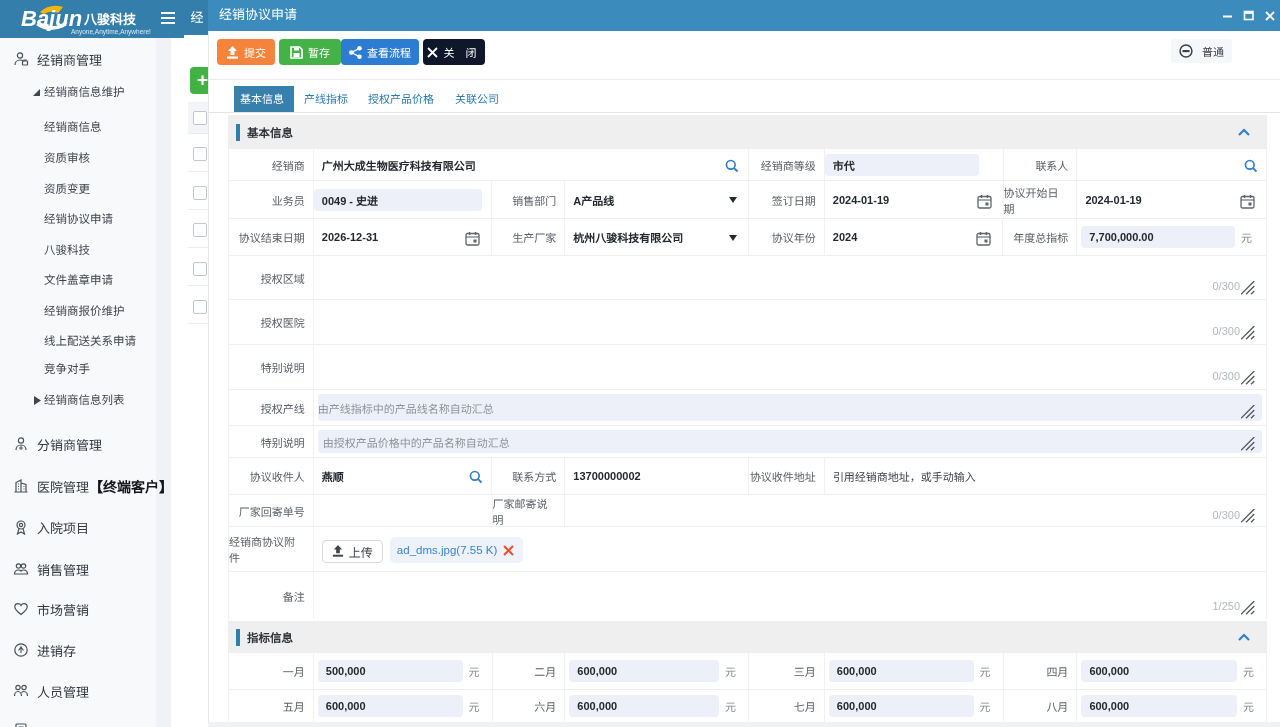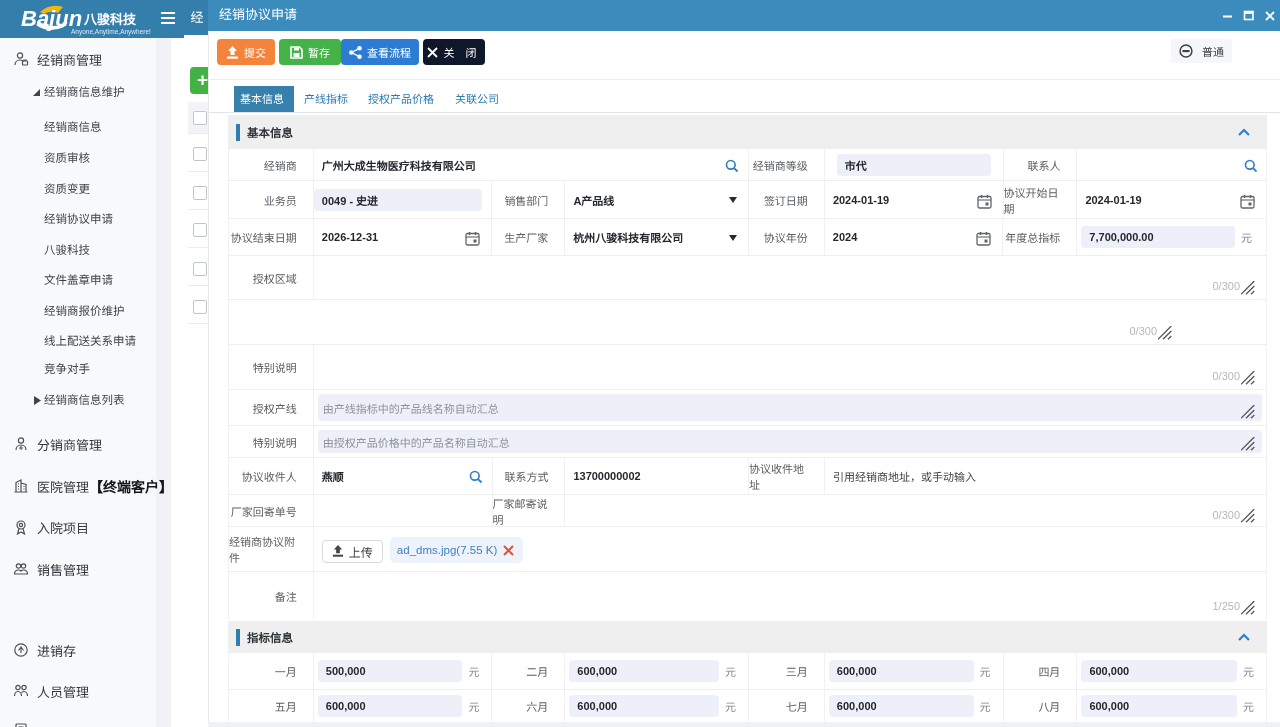--- a/index.html
+++ b/index.html
@@ -36,21 +36,21 @@
 .chev{position:absolute;right:17px;top:13px}
 #band1{top:115px}
 #band2{top:621px;height:32px}
 #strip{left:0;top:722px;width:1072px;height:5px;background:#f0f1f2}
 
 #form1{left:20px;top:149px;width:1039px;border-left:1px solid #f1f1f1;border-right:1px solid #f1f1f1;box-sizing:border-box}
 #form2{left:20px;top:653px;width:1039px;border-left:1px solid #f1f1f1;border-right:1px solid #f1f1f1;box-sizing:border-box}
 .row{display:flex;border-bottom:1px solid #efefef;box-sizing:border-box;position:relative}
 .c{box-sizing:border-box;border-right:1px solid #f1f1f1;display:flex;align-items:center;position:relative}
 .c.nb{border-right:none}
-.lab{justify-content:flex-end;padding-right:16px;font-size:11px;color:#5c6066}
+.lab{justify-content:flex-end;padding-right:8px;font-size:11px;color:#5c6066}
 .val{font-size:11px;color:#24282e;font-weight:bold}
 .inp{height:22px;border-radius:4px;display:flex;align-items:center;padding:0 8px;box-sizing:border-box}
 .ro{background:#eef0f9}
 .sfx{font-size:11px;color:#82878f}
 .cnt{position:absolute;right:26px;bottom:7px;font-size:11px;color:#b4b8be}
 .hdl{position:absolute;right:11px;bottom:4px}
 .ph{font-size:11px;color:#8d929b}
 .caret{width:0;height:0;border-left:4.5px solid transparent;border-right:4.5px solid transparent;border-top:6.5px solid #26292e;position:absolute;right:11px;top:50%;margin-top:-2.5px}
 .mag{position:absolute;right:9px;top:50%;margin-top:-6px}
 .cal{position:absolute;right:11px;top:50%;margin-top:-6px}
@@ -107,20 +107,23 @@
  <div class="mi" style="left:0;top:478px"><svg width="16" height="16" viewBox="0 0 16 16" fill="none" stroke="#4b5056" stroke-width="1.2">
         <circle cx="8" cy="6" r="4"></circle>
         <circle cx="8" cy="6" r="1.6"></circle>
         <path d="M6 9.5 4.5 15l3.5-2 3.5 2L10 9.5"></path>
       </svg>入院项目</div>
  <div class="mi" style="left:0;top:520px"><svg width="16" height="16" viewBox="0 0 16 16" fill="none" stroke="#4b5056" stroke-width="1.2">
         <circle cx="5.5" cy="5" r="2.2"></circle>
         <circle cx="10.5" cy="5" r="2.2"></circle>
         <path d="M1.5 13c0-2.5 1.8-4 4-4 1.2 0 2 .4 2.5 1 .5-.6 1.3-1 2.5-1 2.2 0 4 1.5 4 4Z"></path>
       </svg>销售管理</div>
+ <div class="mi" style="left:0;top:560px"><svg width="16" height="16" viewBox="0 0 16 16" fill="none" stroke="#4b5056" stroke-width="1.2">
+        <path d="M8 13.5C4 10.5 1.8 8.2 1.8 5.8 1.8 4 3.2 2.6 5 2.6c1.2 0 2.4.7 3 1.8.6-1.1 1.8-1.8 3-1.8 1.8 0 3.2 1.4 3.2 3.2 0 2.4-2.2 4.7-6.2 7.7Z"></path>
+      </svg>市场营销</div>
  <div class="mi" style="left:0;top:642px"><svg width="16" height="16" viewBox="0 0 16 16" fill="none" stroke="#4b5056" stroke-width="1.2">
         <circle cx="5" cy="4.5" r="2.2"></circle>
         <circle cx="11" cy="4.5" r="2.2"></circle>
         <path d="M1.5 13c0-2.5 1.5-4.5 3.5-4.5S8.5 10.5 8.5 13M8.5 9.5c.7-.6 1.5-1 2.5-1 2 0 3.5 2 3.5 4.5"></path>
       </svg>人员管理</div>
  <div class="mi" style="left:0;top:601px"><svg width="16" height="16" viewBox="0 0 16 16" fill="none" stroke="#4b5056" stroke-width="1.2">
         <circle cx="8" cy="8" r="6.2"></circle>
         <path d="M5.5 8.5 8 5l2.5 3.5M8 5v6" stroke-width="1.1"></path>
       </svg>进销存</div>
  <div class="mi" style="left:0;top:681px">
@@ -214,21 +217,21 @@
  <div class="c lab" style="width:85px">经销商</div>
  <div class="c" style="width:436px">
           <div class="inp val">广州大成生物医疗科技有限公司</div>
    <svg class="mag" width="13.5" height="13.5" viewBox="0 0 14 14" fill="none" stroke="#2f7dc3" stroke-width="1.7">
             <circle cx="6" cy="6" r="4.5"></circle>
             <path d="M9.4 9.4 L13 13" stroke-width="2"></path>
           </svg>
         </div>
  <div class="c lab" style="width:76px">经销商等级</div>
  <div class="c" style="width:179px">
-          <div class="inp ro val" style="width:154px;margin-left:12px">市代</div>
+          <div class="inp ro val" style="width:154px;margin-left:0">市代</div>
         </div>
  <div class="c lab" style="width:74px">联系人</div>
  <div class="c nb" style="width:189px">
    <svg class="mag" width="13.5" height="13.5" viewBox="0 0 14 14" fill="none" stroke="#2f7dc3" stroke-width="1.7">
             <circle cx="6" cy="6" r="4.5"></circle>
             <path d="M9.4 9.4 L13 13" stroke-width="2"></path>
           </svg>
         </div>
 </div>
 
@@ -300,41 +303,42 @@
 <div class="row" style="height:44px">
  <div class="c lab" style="width:85px">授权区域</div>
  <div class="c nb" style="width:954px">
           <div class="cnt">0/300</div>
   <svg class="hdl" width="14" height="14" viewBox="0 0 14 14" fill="none" stroke="#52565c" stroke-width="1.3">
             <path d="M0 13.3 L13.3 0 M5 13.3 L13.3 5 M10 13.3 L13.3 10"></path>
           </svg>
         </div>
 </div>
 <div class="row" style="height:45px">
+ <div class="c lab" style="width:85px">授权医院</div>
  <div class="c nb" style="width:954px">
           <div class="cnt">0/300</div>
   <svg class="hdl" width="14" height="14" viewBox="0 0 14 14" fill="none" stroke="#52565c" stroke-width="1.3">
             <path d="M0 13.3 L13.3 0 M5 13.3 L13.3 5 M10 13.3 L13.3 10"></path>
           </svg>
         </div>
 </div>
 <div class="row" style="height:45px">
  <div class="c lab" style="width:85px">特别说明</div>
  <div class="c nb" style="width:954px">
           <div class="cnt">0/300</div>
   <svg class="hdl" width="14" height="14" viewBox="0 0 14 14" fill="none" stroke="#52565c" stroke-width="1.3">
             <path d="M0 13.3 L13.3 0 M5 13.3 L13.3 5 M10 13.3 L13.3 10"></path>
           </svg>
         </div>
 </div>
 
 <div class="row" style="height:36px">
  <div class="c lab" style="width:85px">授权产线</div>
  <div class="c nb" style="width:954px;padding:4px">
-          <div class="ro" style="height:100%;flex:1;border-radius:4px;display:flex;align-items:center;padding-left:5px">
+          <div class="ro" style="height:100%;flex:1;border-radius:4px;display:flex;align-items:center;">
             <span class="ph">由产线指标中的产品线名称自动汇总</span>
           </div>
   <svg class="hdl" style="bottom:6px" width="14" height="14" viewBox="0 0 14 14" fill="none" stroke="#52565c" stroke-width="1.3">
             <path d="M0 13.3 L13.3 0 M5 13.3 L13.3 5 M10 13.3 L13.3 10"></path>
           </svg>
         </div>
 </div>
 <div class="row" style="height:32px">
  <div class="c lab" style="width:85px">特别说明</div>
  <div class="c nb" style="width:954px;padding:4px">

